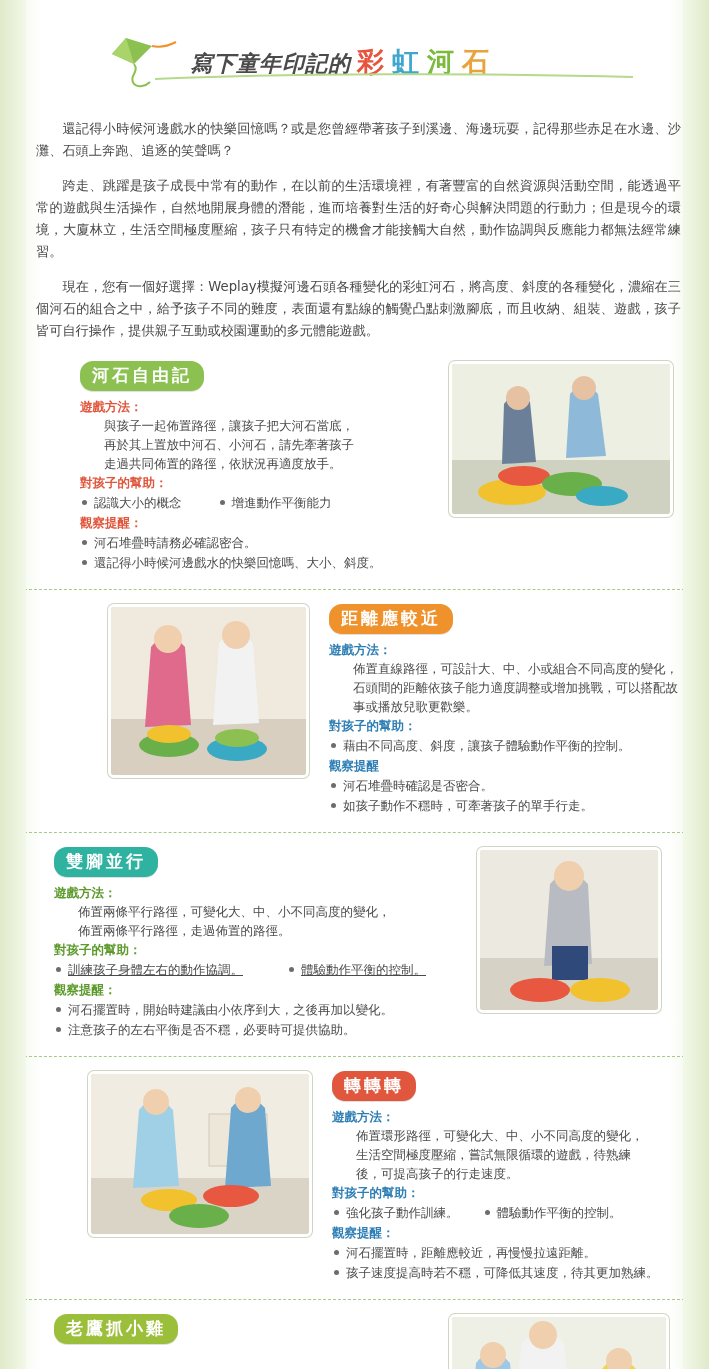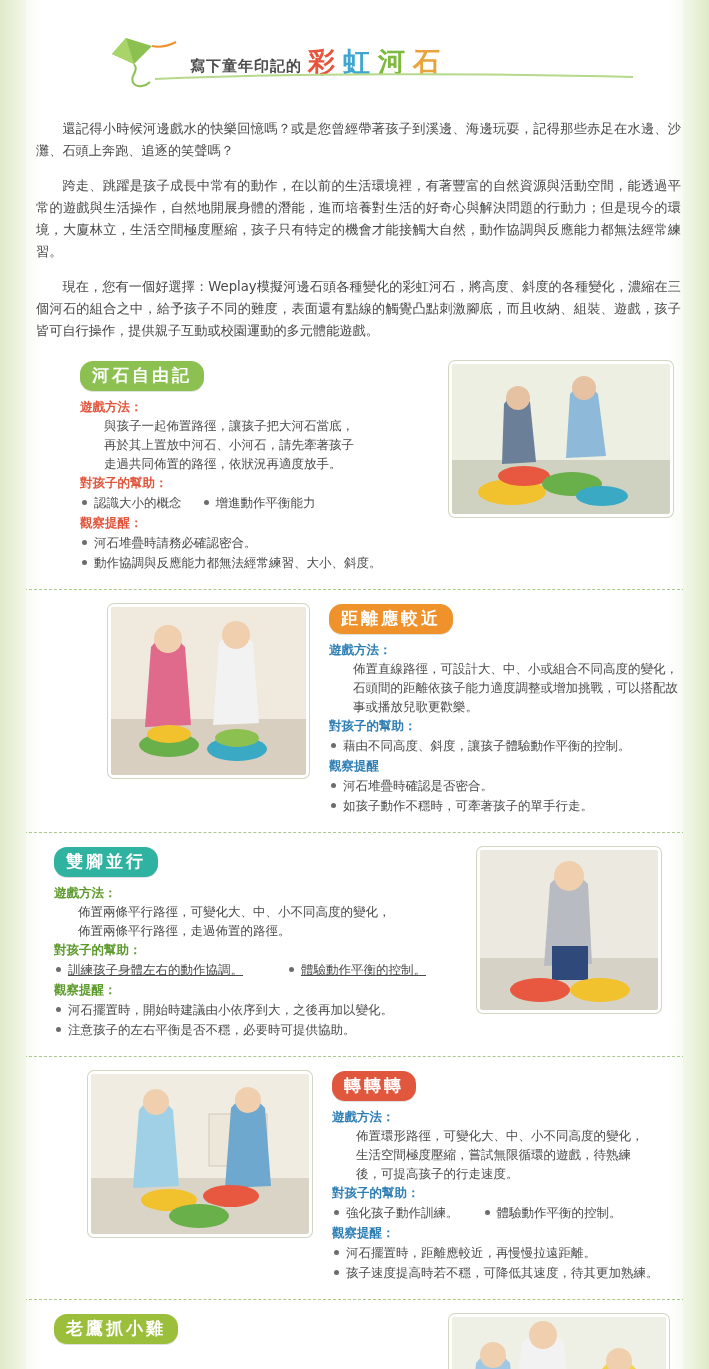--- a/index.html
+++ b/index.html
@@ -32,23 +32,24 @@
     padding:14px 0 0 0;
   }
   .kite{
     position:absolute;left:108px;top:34px;width:70px;height:56px;
   }
   .headline{
     position:absolute;left:190px;top:44px;
     white-space:nowrap;
   }
   .headline .h-sub{
-    font-size:15px;color:#4b4b4b;letter-spacing:1px;
+    font-size:22px;color:#4b4b4b;letter-spacing:1px;
     font-family:"DejaVu Sans","Liberation Sans",sans-serif;
     font-weight:bold;
+    font-style:italic;
   }
   .headline .h-main{
     font-size:27px;font-weight:bold;letter-spacing:2px;margin-left:6px;
   }
   .h-c1{color:#e8533c;} .h-c2{color:#e8a33c;} .h-c3{color:#3fa6cf;}
   .h-c4{color:#7cba3d;}
   .swoosh{
     position:absolute;left:155px;top:72px;width:480px;height:10px;
   }
 
@@ -149,28 +150,28 @@
       <div class="txt" style="padding-left:50px;">
         <div class="sec-title t-green">河石自由記</div>
         <div class="body-text">
           <div class="lbl">遊戲方法：</div>
           <div class="indent">
             <div>與孩子一起佈置路徑，讓孩子把大河石當底，</div>
             <div>再於其上置放中河石、小河石，請先牽著孩子</div>
             <div>走過共同佈置的路徑，依狀況再適度放手。</div>
           </div>
           <div class="lbl">對孩子的幫助：</div>
-          <ul class="dots indent" style="display:flex;gap:20px;">
+          <ul class="dots indent" style="display:flex;gap:36px;">
             <li>認識大小的概念</li>
             <li>增進動作平衡能力</li>
           </ul>
           <div class="lbl">觀察提醒：</div>
           <ul class="dots indent">
             <li>河石堆疊時請務必確認密合。</li>
-            <li>動作協調與反應能力都無法經常練習、大小、斜度。</li>
+            <li>還記得小時候河邊戲水的快樂回憶嗎、大小、斜度。</li>
           </ul>
         </div>
       </div>
       <div class="photo" style="width:218px;height:150px;margin-right:6px;">
         <svg class="ph-inner" viewBox="0 0 218 150" preserveAspectRatio="none">
           <rect width="218" height="150" fill="#e3e6d6"></rect>
           <rect y="96" width="218" height="54" fill="#cfd2c0"></rect>
           <rect x="0" y="0" width="218" height="96" fill="#ecefe2"></rect>
           <ellipse cx="60" cy="128" rx="34" ry="13" fill="#f2c12e"></ellipse>
           <ellipse cx="72" cy="112" rx="26" ry="10" fill="#e8573f"></ellipse>

